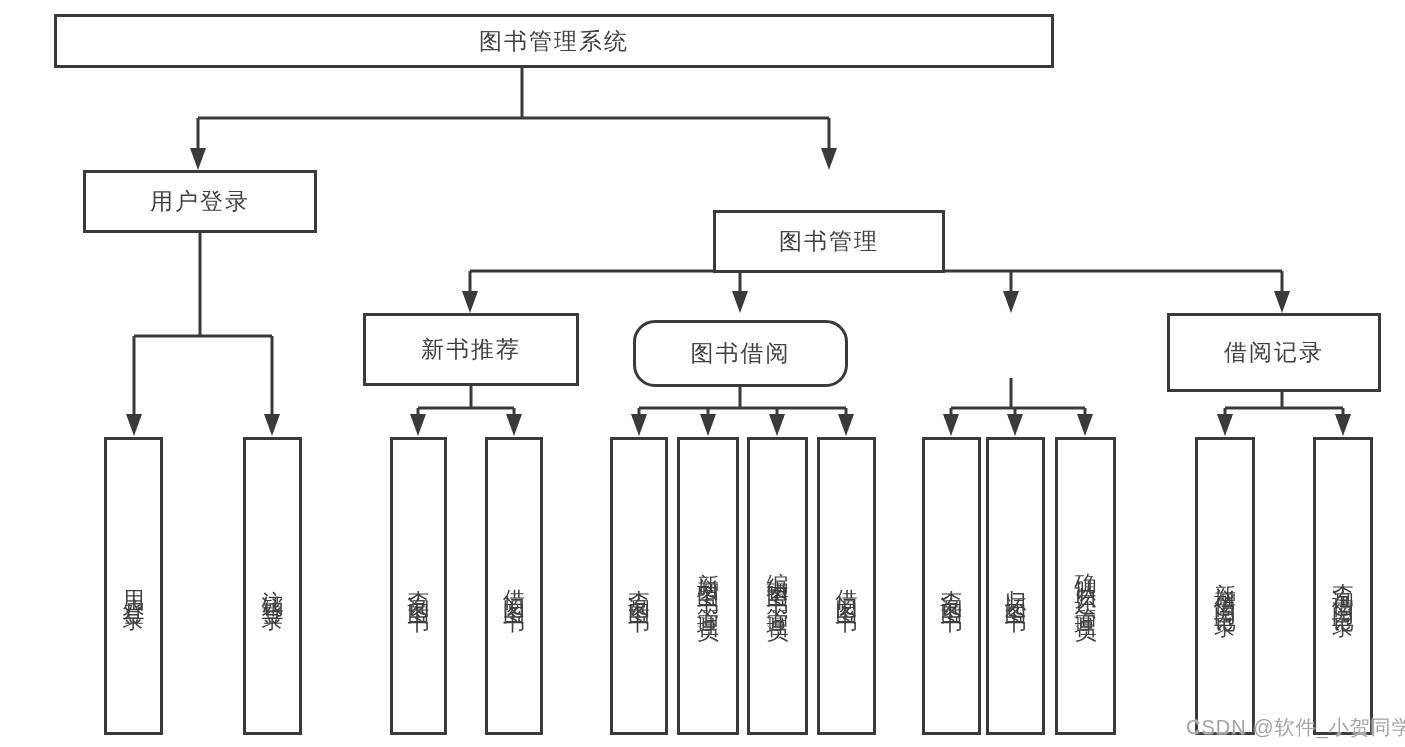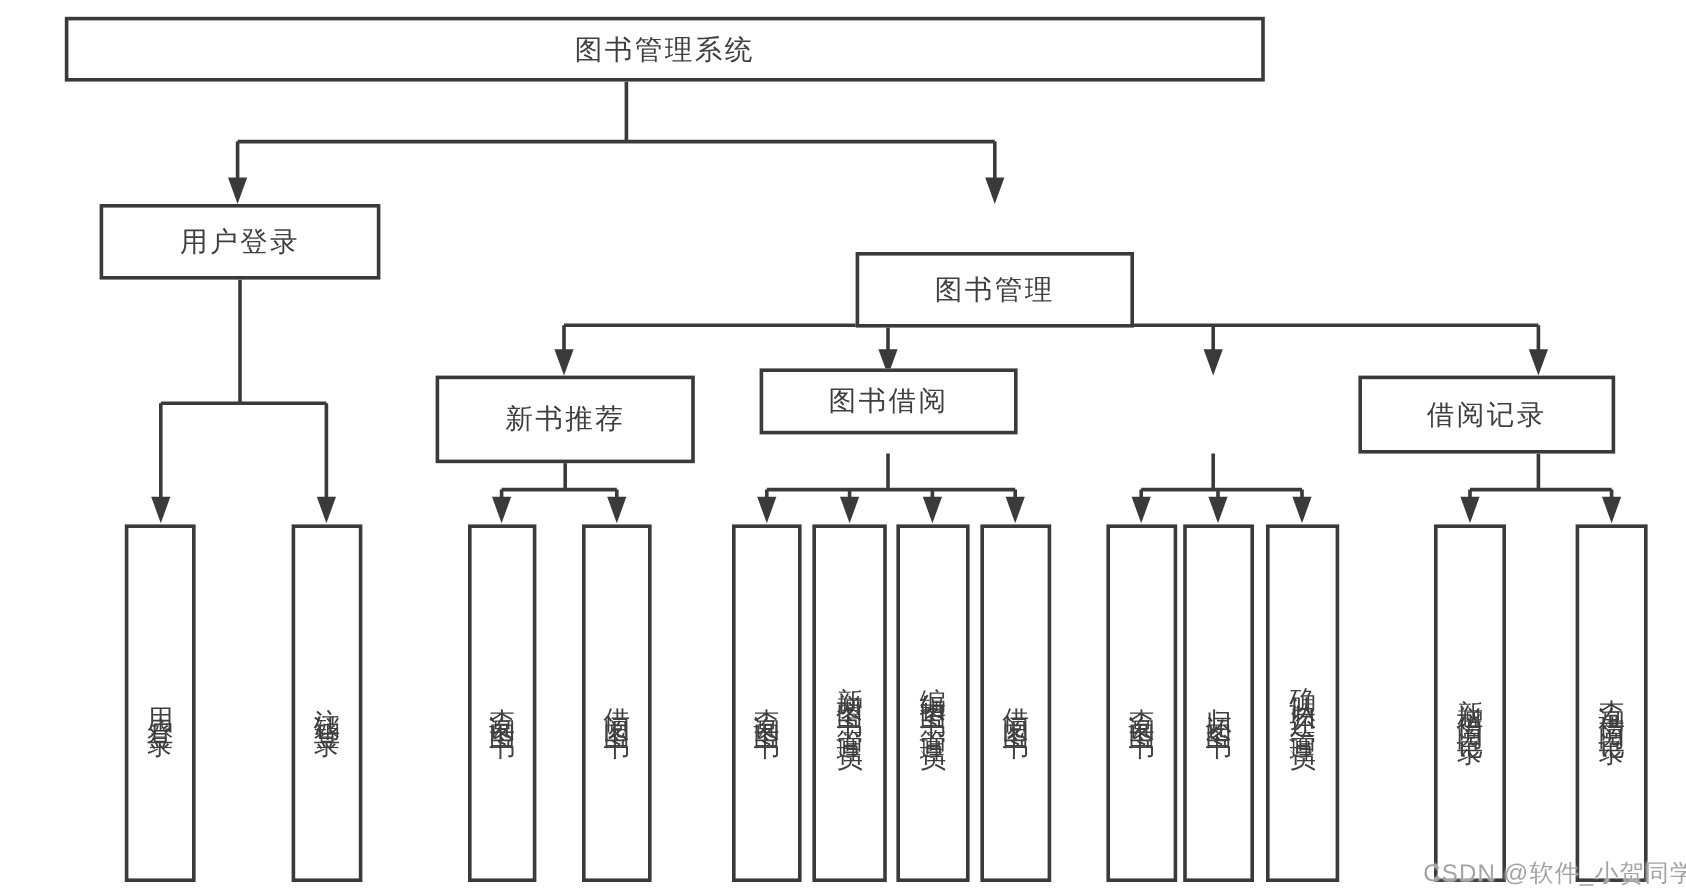--- a/index.html
+++ b/index.html
@@ -55,23 +55,23 @@
     font-size: 22px;
     letter-spacing: 7px;
     line-height: 1;
   }
 
   
   .b-root          { left: 22px;   top: 14px;  width: 1000px; height: 54px; margin-left: 32px; }
   .b-user-login    { left: 83px;   top: 170px; width: 234px;  height: 63px; }
   .b-book-mgmt     { left: 713px;  top: 170px; width: 232px;  height: 63px; margin-top: 40px; }
   .b-new-books     { left: 363px;  top: 313px; width: 216px;  height: 73px; }
-  .b-book-borrow   { left: 633px;  top: 307px; width: 215px;  height: 55px; }
+  .b-book-borrow   { left: 633px;  top: 320px; width: 215px;  height: 67px; border-radius: 22px; }
   .b-cur-borrow    { left: 903px;  top: 313px; width: 216px;  height: 65px; }
-  .b-borrow-rec    { left: 1132px; top: 313px; width: 214px;  height: 65px; text-align: right; }
+  .b-borrow-rec    { left: 1167px; top: 313px; width: 214px;  height: 79px; text-align: right; }
   .b-leaf-login    { left: 104px;  width: 59px; }
   .b-leaf-logout   { left: 243px;  width: 59px; }
   .b-nb-query      { left: 390px;  width: 57px; }
   .b-nb-borrow     { left: 485px;  width: 58px; }
   .b-bb-query      { left: 610px;  width: 58px; }
   .b-bb-add        { left: 677px;  width: 62px; }
   .b-bb-edit       { left: 747px;  width: 61px; }
   .b-bb-borrow     { left: 817px;  width: 59px; }
   .b-cb-query      { left: 922px;  width: 59px; }
   .b-cb-return     { left: 986px;  width: 59px; }

